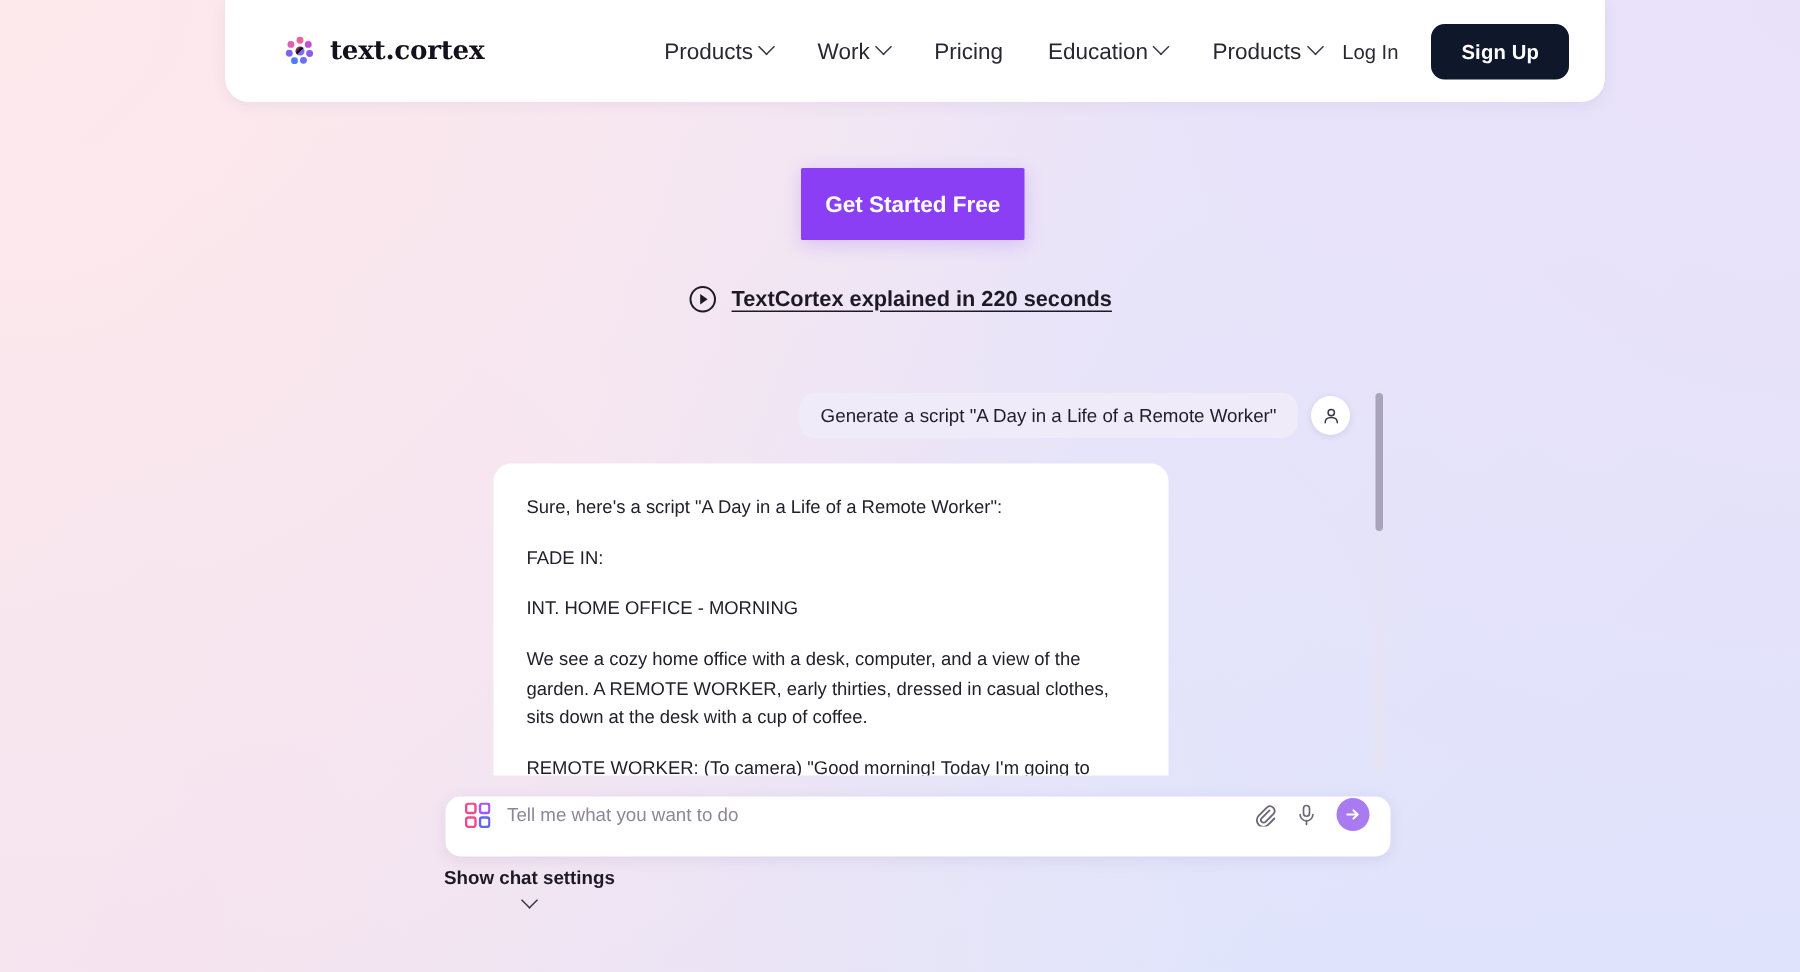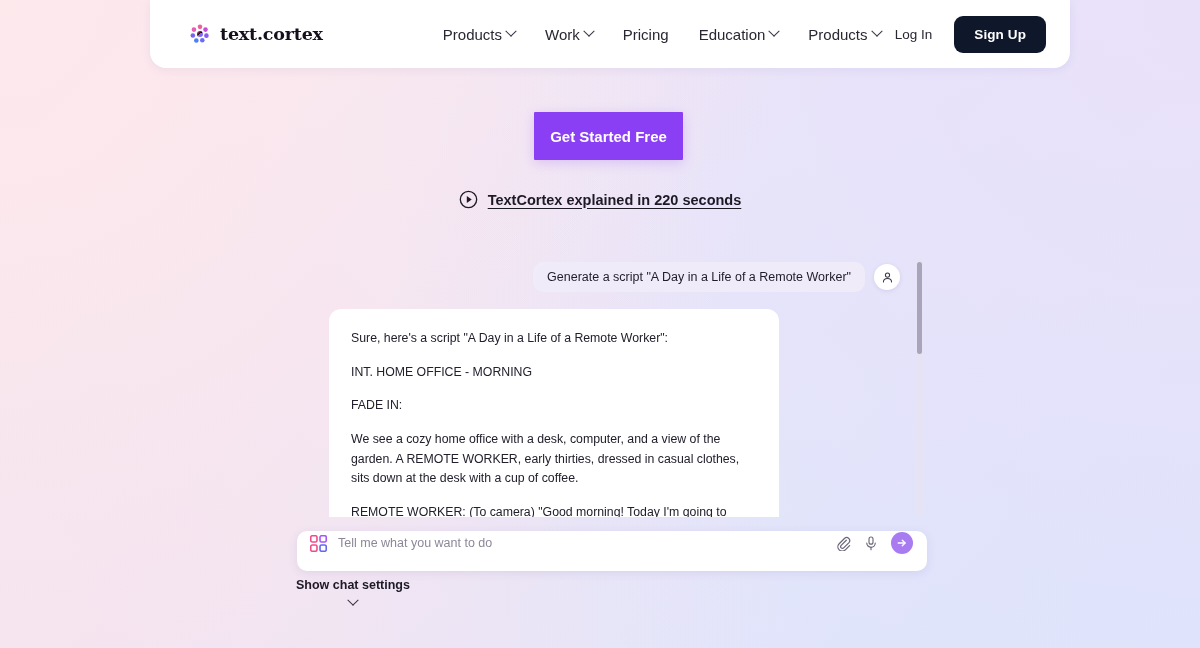--- a/index.html
+++ b/index.html
@@ -376,22 +376,22 @@
       <div id="user-avatar">
         <svg width="13" height="13" viewBox="0 0 16 16">
           <circle cx="8" cy="5" r="2.6" fill="none" stroke="#3b3548" stroke-width="1.25"></circle>
           <path d="M3 13.4c0-2.8 2.2-4.3 5-4.3s5 1.5 5 4.3" fill="none" stroke="#3b3548" stroke-width="1.25" stroke-linecap="round"></path>
         </svg>
       </div>
     </div>
 
     <div id="assistant-card">
       <p>Sure, here's a script "A Day in a Life of a Remote Worker":</p>
+      <p>FADE IN:</p>
       <p>INT. HOME OFFICE - MORNING</p>
-      <p>FADE IN:</p>
       <p>We see a cozy home office with a desk, computer, and a view of the garden. A REMOTE WORKER, early thirties, dressed in casual clothes, sits down at the desk with a cup of coffee.</p>
       <p>REMOTE WORKER: (To camera) "Good morning! Today I'm going to show you a day in my life as a remote worker."</p>
 
     </div>
   </div>
 
   <div id="chat-scrollbar">
     <div id="chat-scrollbar-thumb"></div>
   </div>
 

